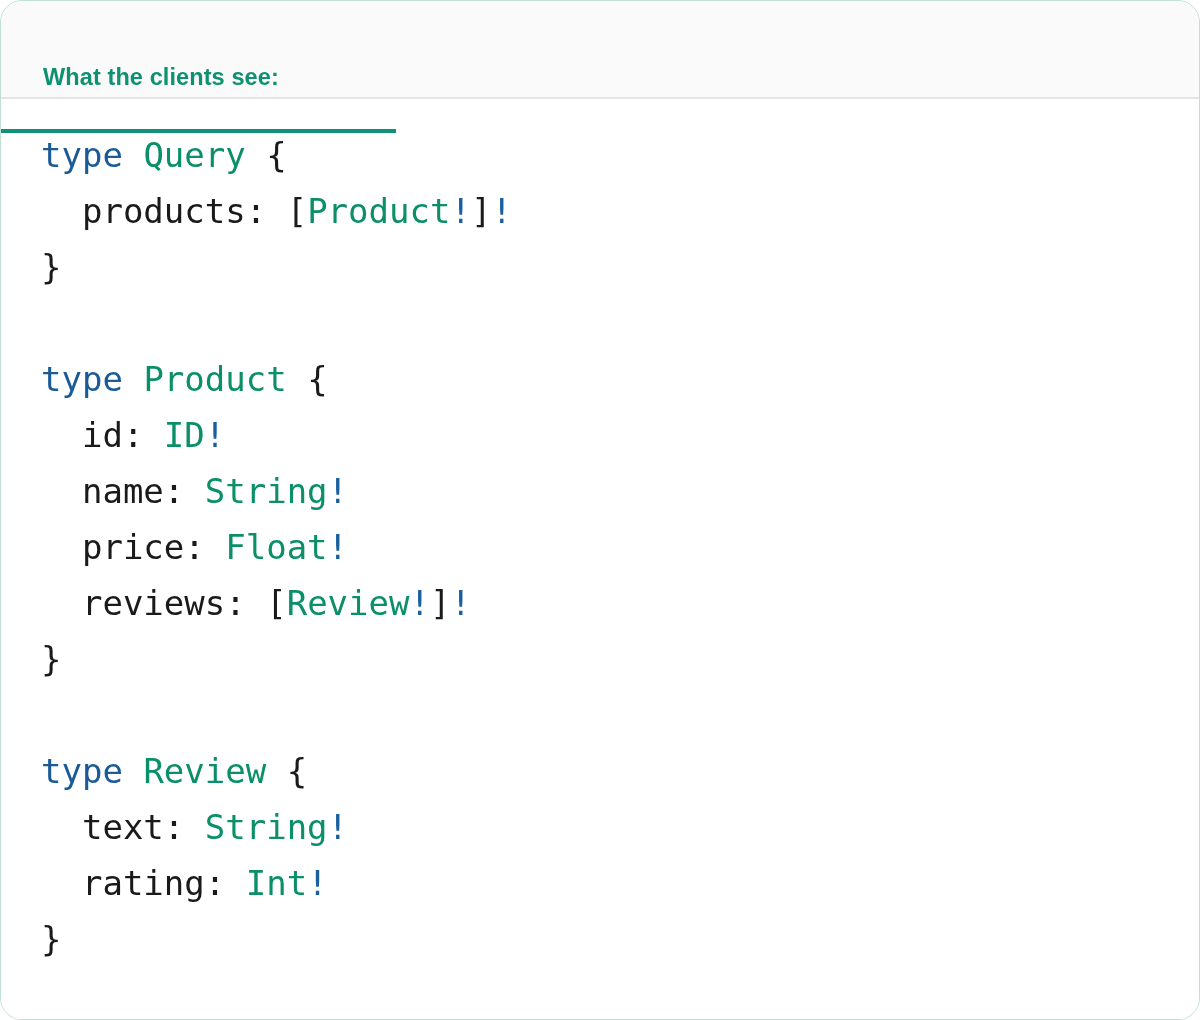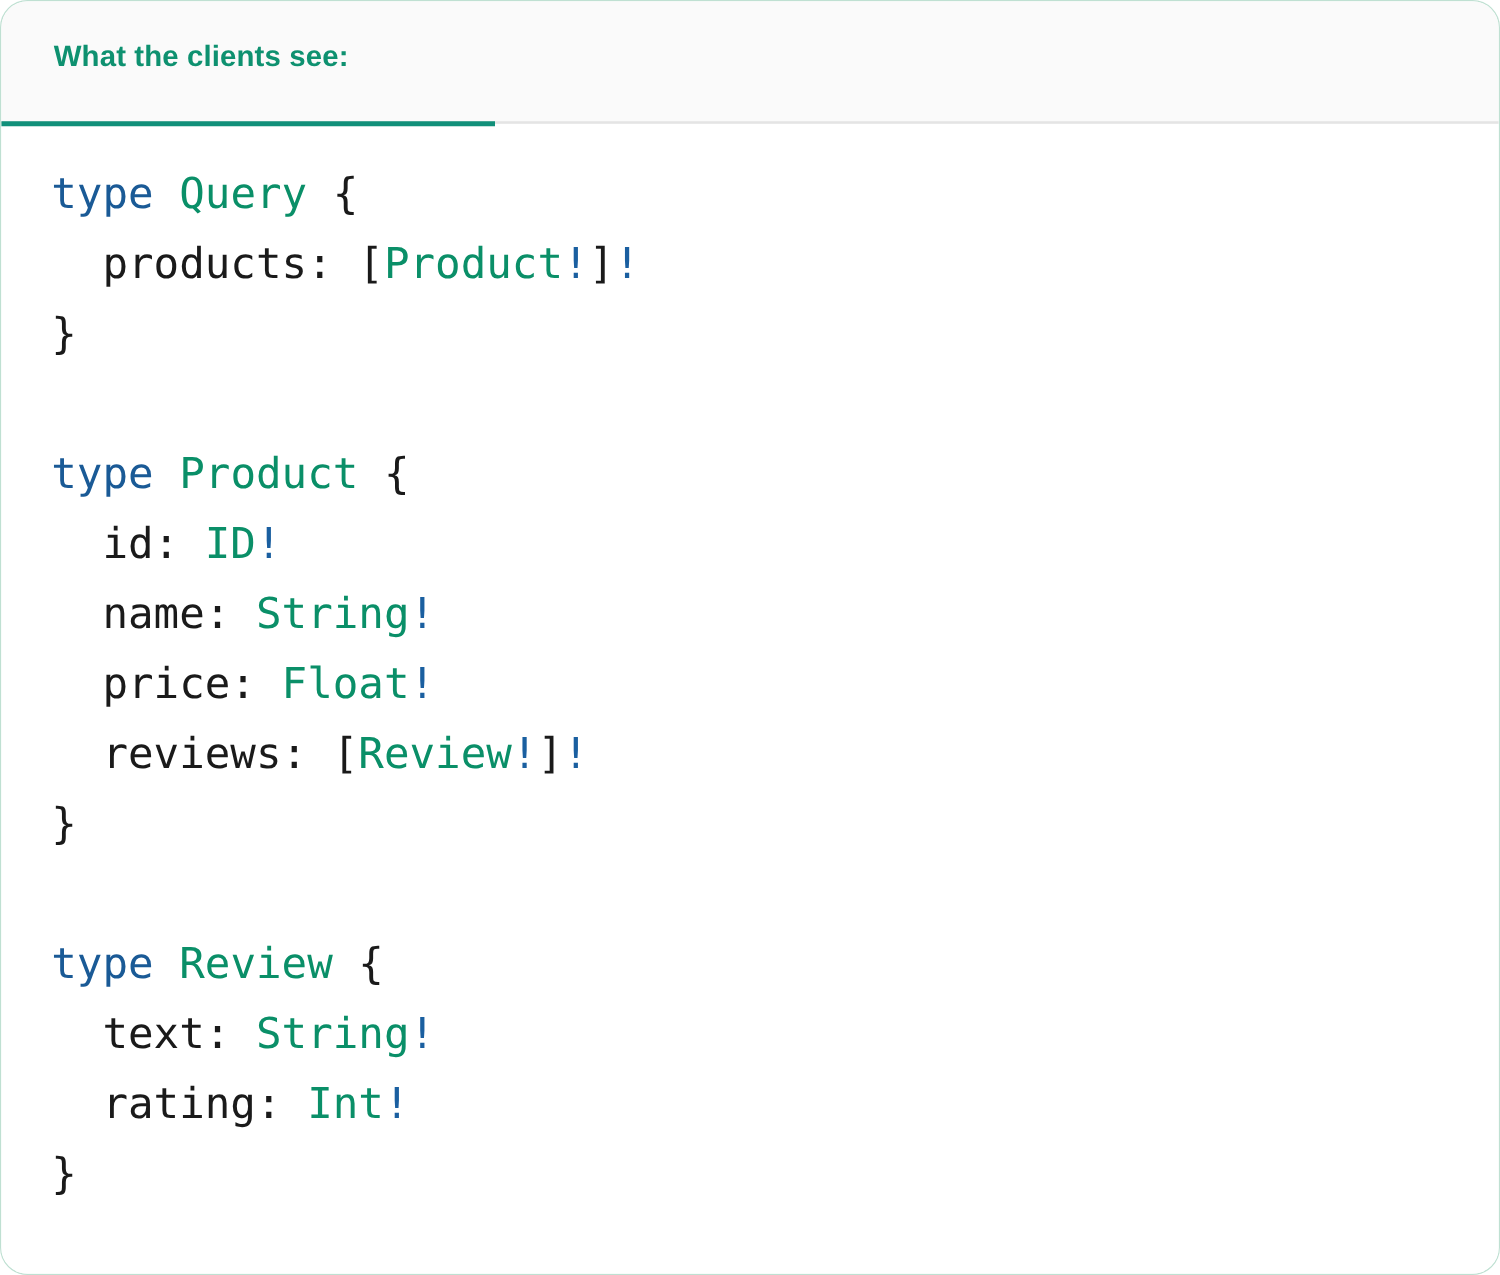--- a/index.html
+++ b/index.html
@@ -42,20 +42,21 @@
     box-sizing: border-box;
     height: 98px;
     width: 395px;
     padding: 32px 0 0 42px;
     display: flex;
     align-items: flex-start;
     background: transparent;
     border: 0;
     cursor: pointer;
     font-family: "Liberation Sans", sans-serif;
+    margin-top: 32px;
   }
 
   .tab-label {
     font-size: 23.5px;
     font-weight: 700;
     letter-spacing: 0.1px;
     color: #0e9170;
     line-height: 1.1;
     white-space: nowrap;
   }

